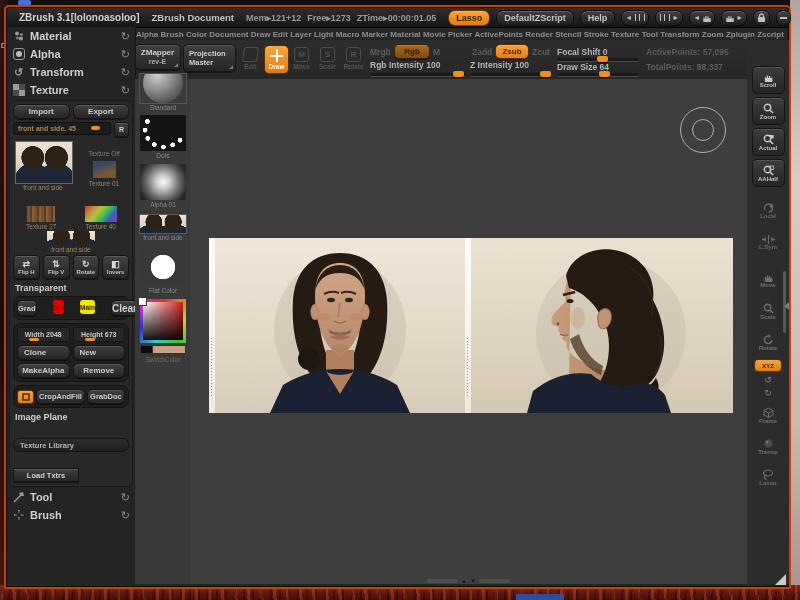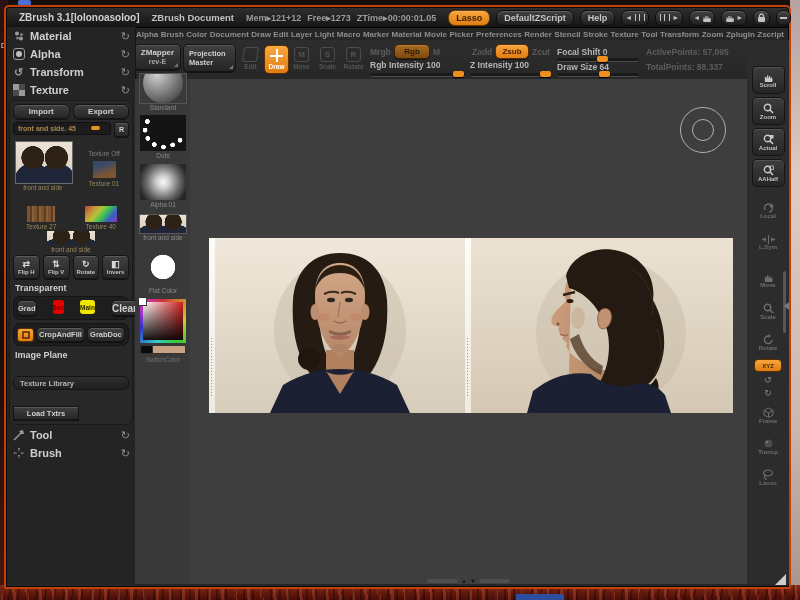--- a/index.html
+++ b/index.html
@@ -200,21 +200,21 @@
     <span>Document</span>
     <span>Draw</span>
     <span>Edit</span>
     <span>Layer</span>
     <span>Light</span>
     <span>Macro</span>
     <span>Marker</span>
     <span>Material</span>
     <span>Movie</span>
     <span>Picker</span>
-    <span>Preferences</span>
+    <span>ActivePoints</span>
     <span>Render</span>
     <span>Stencil</span>
     <span>Stroke</span>
     <span>Texture</span>
     <span>Tool</span>
     <span>Transform</span>
     <span>Zoom</span>
     <span>Zplugin</span>
     <span>Zscript</span>
   </div>
@@ -365,20 +365,40 @@
           <span class="g">◧</span>
           <span>Invers</span>
         </div>
       </div>
       <div class="seclbl">Transparent</div>
       <div class="grp" style="display:flex;gap:16px">
         <div class="btn" style="flex:1;height:14px;font-size:7.5px">Grad</div>
         <div class="sw" style="width:22px;background:#e80000;color:#5a0000">Sec</div>
         <div class="sw" style="width:22px;background:#f0e800">Main</div>
         <div class="btn" style="flex:1;height:14px;font-size:10px">Clear</div>
+      </div>
+      <div class="grp">
+        <div class="row" style="margin-bottom:3px">
+          <div class="wslider">
+              <span>Width 2048</span>
+              <span class="mknob"></span>
+            </div>
+          <div class="wslider">
+              <span>Height 673</span>
+              <span class="mknob"></span>
+            </div>
+        </div>
+        <div class="row" style="margin-bottom:3px">
+          <div class="btn sm" style="justify-content:flex-start;padding-left:6px">Clone</div>
+          <div class="btn sm" style="justify-content:flex-start;padding-left:6px">New</div>
+        </div>
+        <div class="row" style="margin-bottom:0">
+          <div class="btn sm">MakeAlpha</div>
+          <div class="btn sm">Remove</div>
+        </div>
       </div>
       <div class="grp" style="display:flex;gap:2px;align-items:center">
         <div style="width:15px;height:12px;border-radius:3px;background:linear-gradient(#f8a43d,#df7d12);border:1px solid #5a2e00;display:flex;align-items:center;justify-content:center">
           <svg width="8" height="8" viewBox="0 0 8 8">
               <rect x="1" y="1" width="6" height="6" fill="none" stroke="#4a2000" stroke-width="1.4"></rect>
             </svg>
         </div>
         <div class="btn" style="flex:1.3;height:13px;font-size:7.5px">CropAndFill</div>
         <div class="btn" style="flex:1;height:13px;font-size:7.5px">GrabDoc</div>
       </div>

